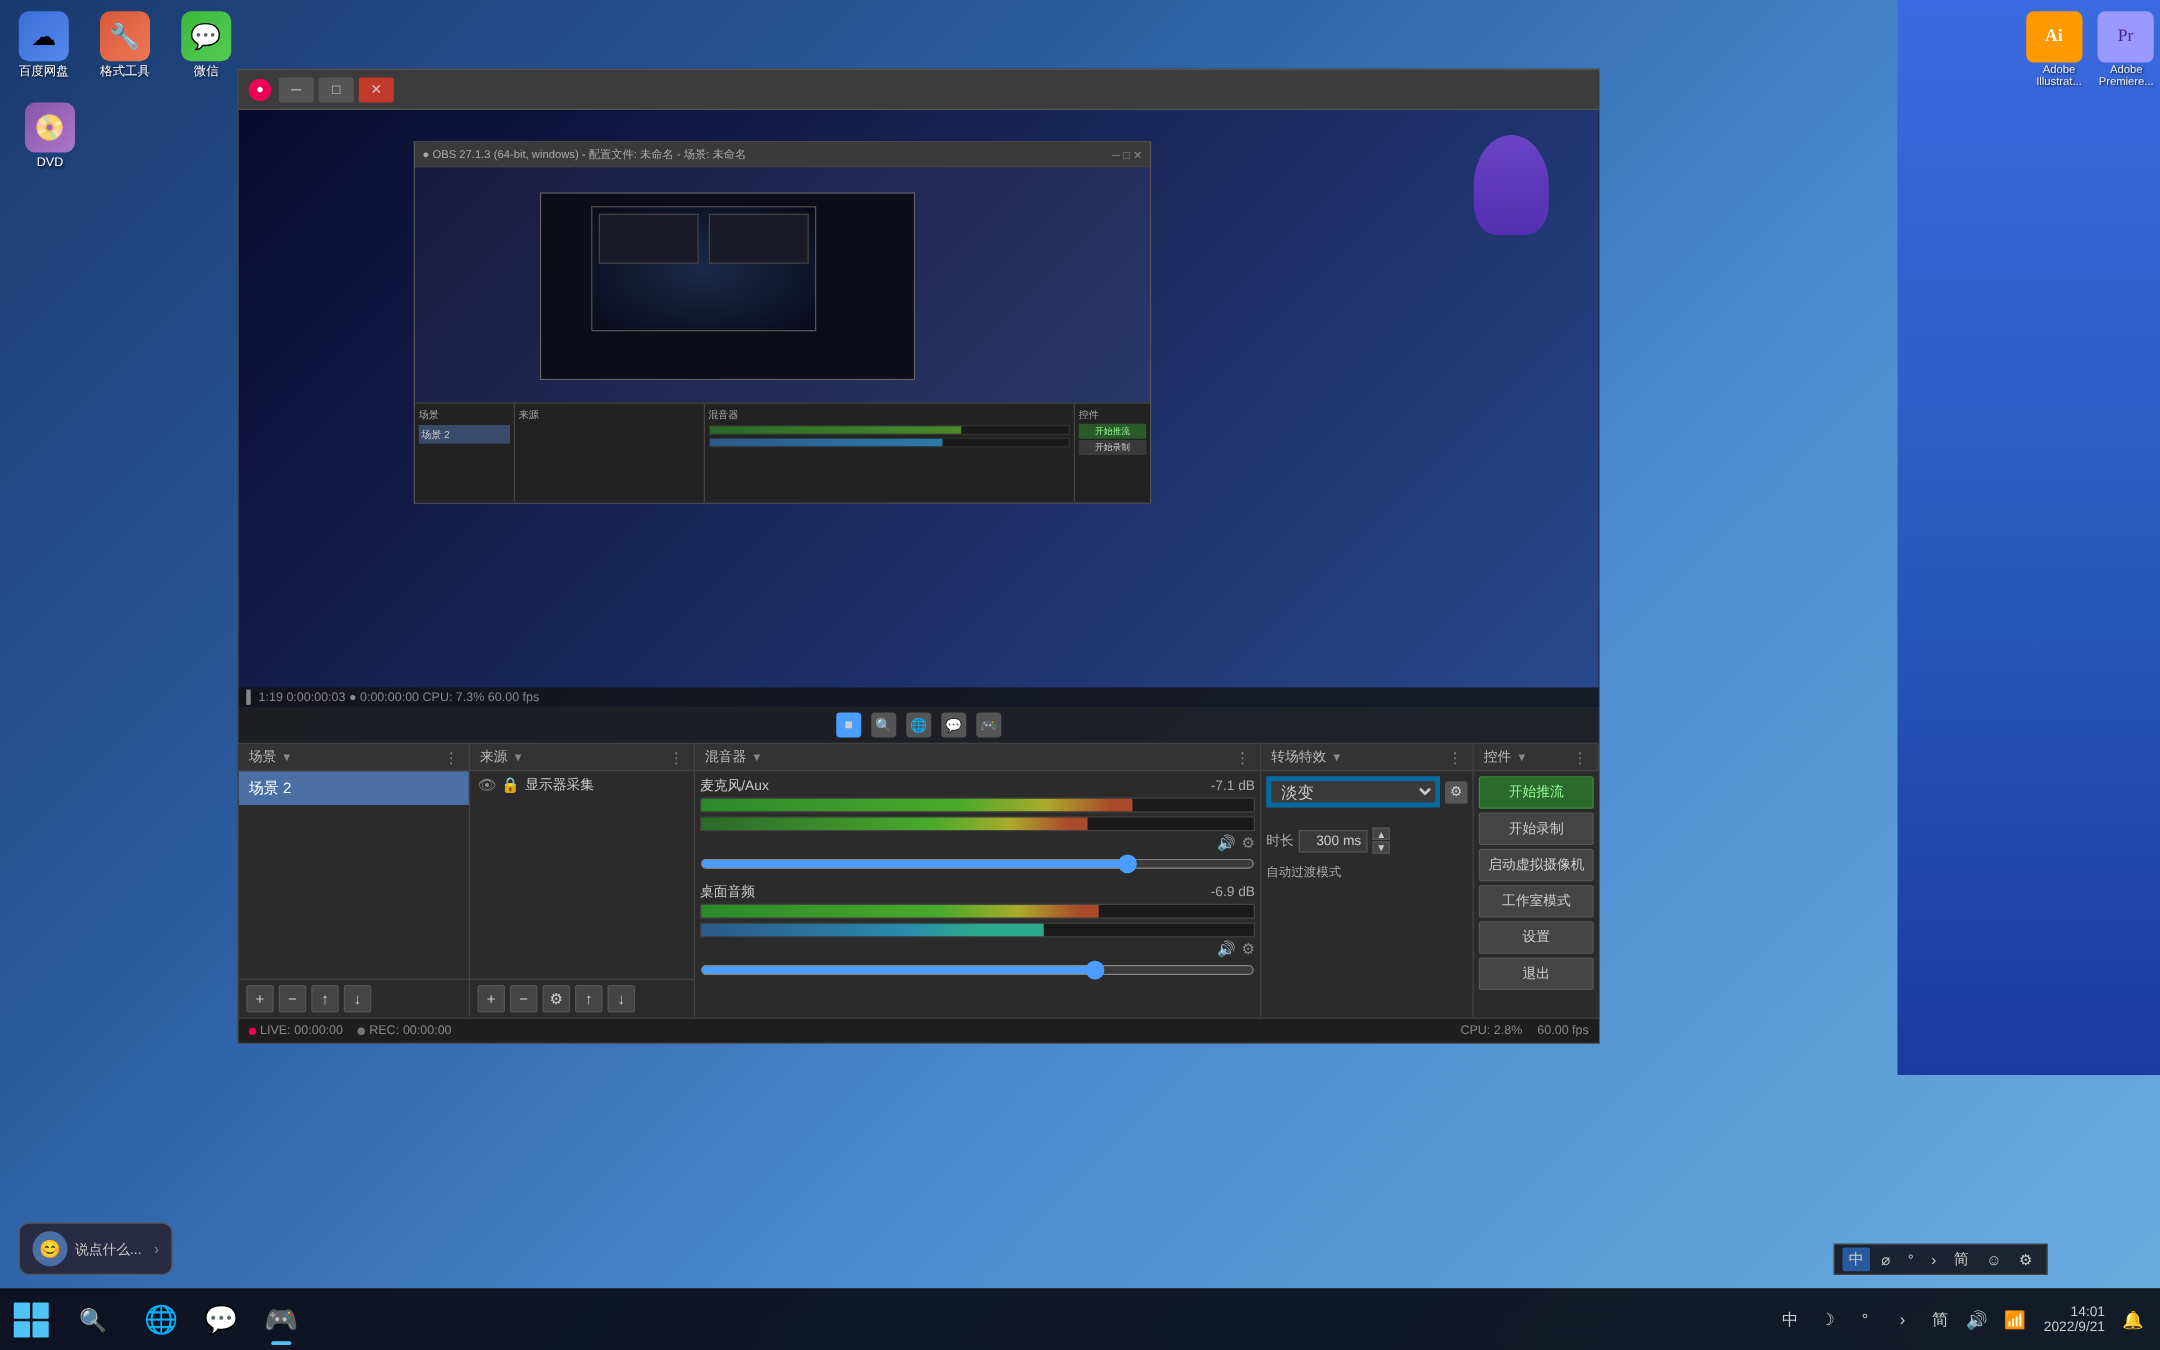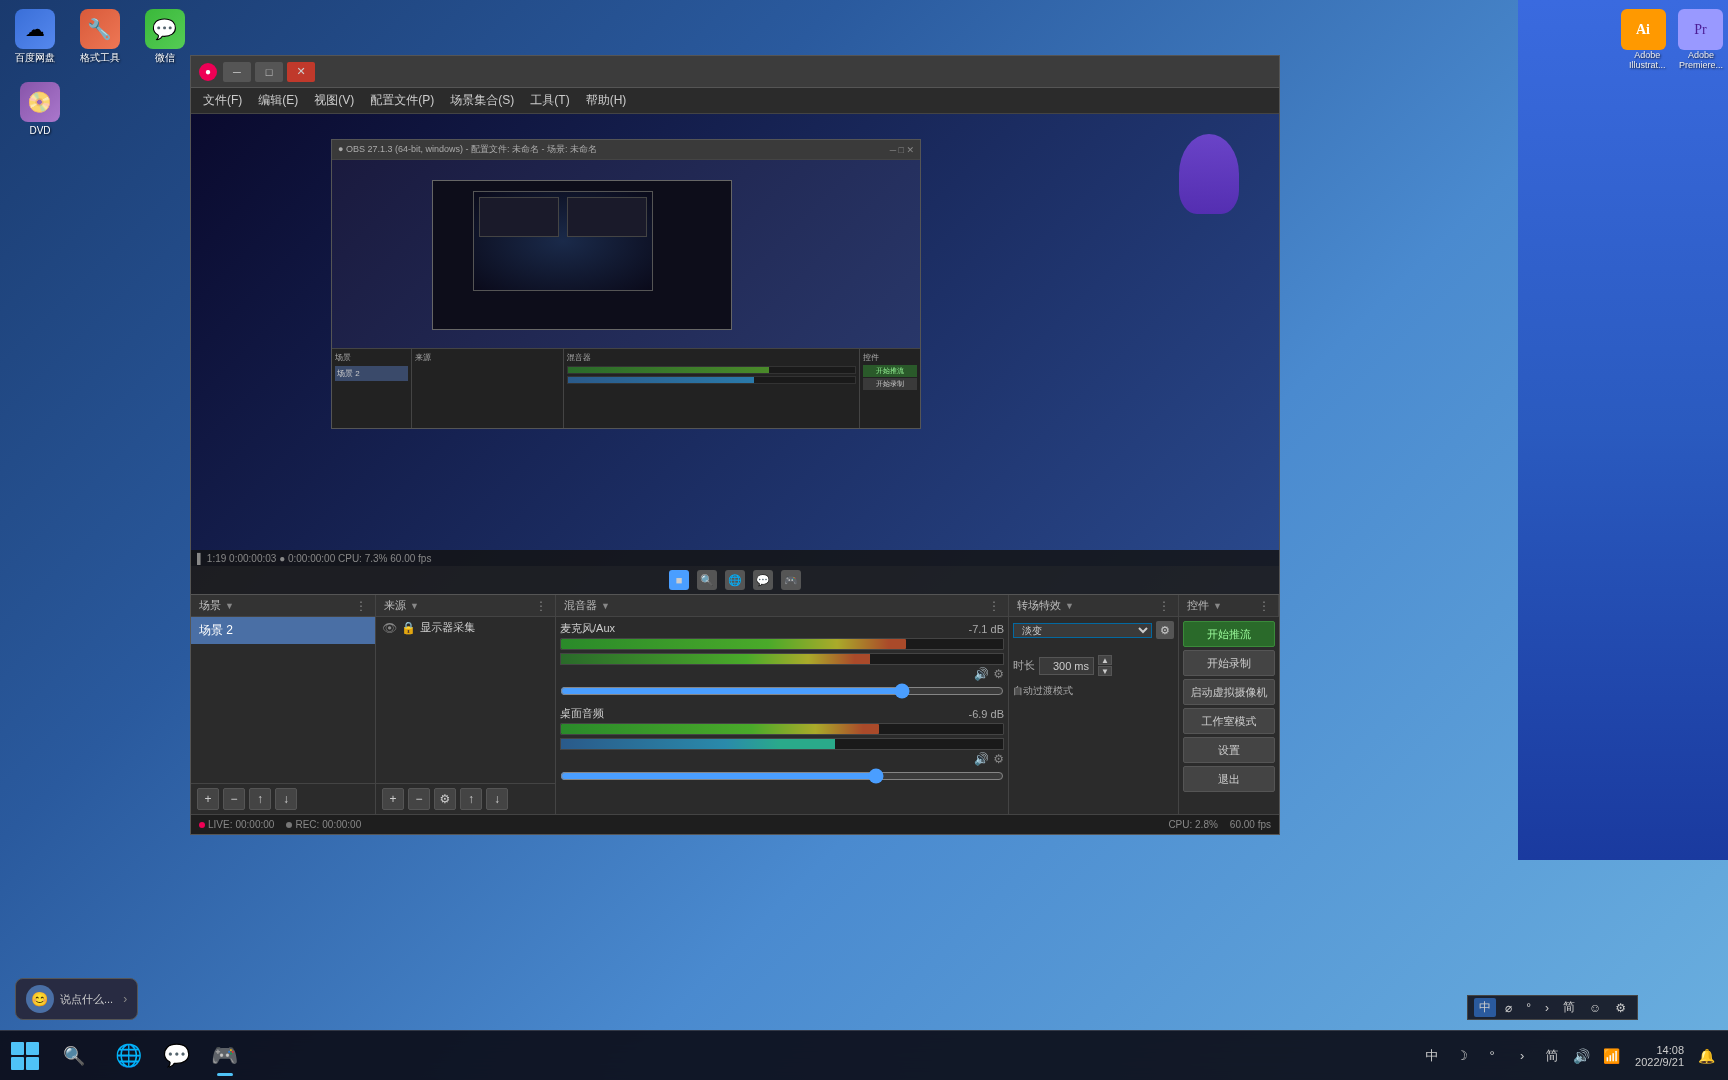--- a/index.html
+++ b/index.html
@@ -338,23 +338,23 @@
       display: flex; flex-direction: column;
       padding: 4px;
       gap: 4px;
     }
     .transition-row {
       display: flex; align-items: center; gap: 4px;
     }
     .transition-select {
       flex: 1;
       background: #3a3a3a;
-      border: 1px solid #0369a1;
+      border: 4px solid #0369a1;
       color: #ccc;
-      font-size: 10px;
+      font-size: 13px;
       padding: 0 4px;
     }
     .transition-label { font-size: 11px; color: #aaa; }
     .transition-input {
       width: 55px;
       background: #3a3a3a;
       border: 1px solid #555;
       color: #ccc;
       font-size: 11px;
       padding: 2px 4px;
@@ -634,29 +634,20 @@
     <div class="title-icon">
       <span style="font-size:10px; color:#fff; font-weight:bold;">●</span>
     </div>
     <div class="obs-win-btns">
       <button class="obs-win-btn">─</button>
       <button class="obs-win-btn">□</button>
       <button class="obs-win-btn close">✕</button>
     </div>
   </div>
 
-  <div class="obs-menubar">
-    <span class="menu-item">文件(F)</span>
-    <span class="menu-item">编辑(E)</span>
-    <span class="menu-item">视图(V)</span>
-    <span class="menu-item">配置文件(P)</span>
-    <span class="menu-item">场景集合(S)</span>
-    <span class="menu-item">工具(T)</span>
-    <span class="menu-item">帮助(H)</span>
-  </div>
 
   <div class="obs-preview">
     <div class="preview-content">
 
       <div class="nested-obs">
         <div class="nested-obs-title">
           <span style="font-size:9px; color:#aaa;">● OBS 27.1.3 (64-bit, windows) - 配置文件: 未命名 - 场景: 未命名</span>
           <span style="margin-left:auto; font-size:9px; color:#888;">─ □ ✕</span>
         </div>
         <div class="nested-obs-content">
@@ -925,21 +916,21 @@
     </div>
 
     <div class="tray-icon">
       <span style="font-size:14px;">🔊</span>
     </div>
     <div class="tray-icon">
       <span style="font-size:14px;">📶</span>
     </div>
 
     <div class="tray-time">
-      <span>14:08</span>
+      <span>14:01</span>
       <span>2022/9/21</span>
     </div>
 
     <div class="tray-icon">
       <span style="font-size:14px;">🔔</span>
     </div>
   </div>
 </div>
 
 <div class="ime-bar">

